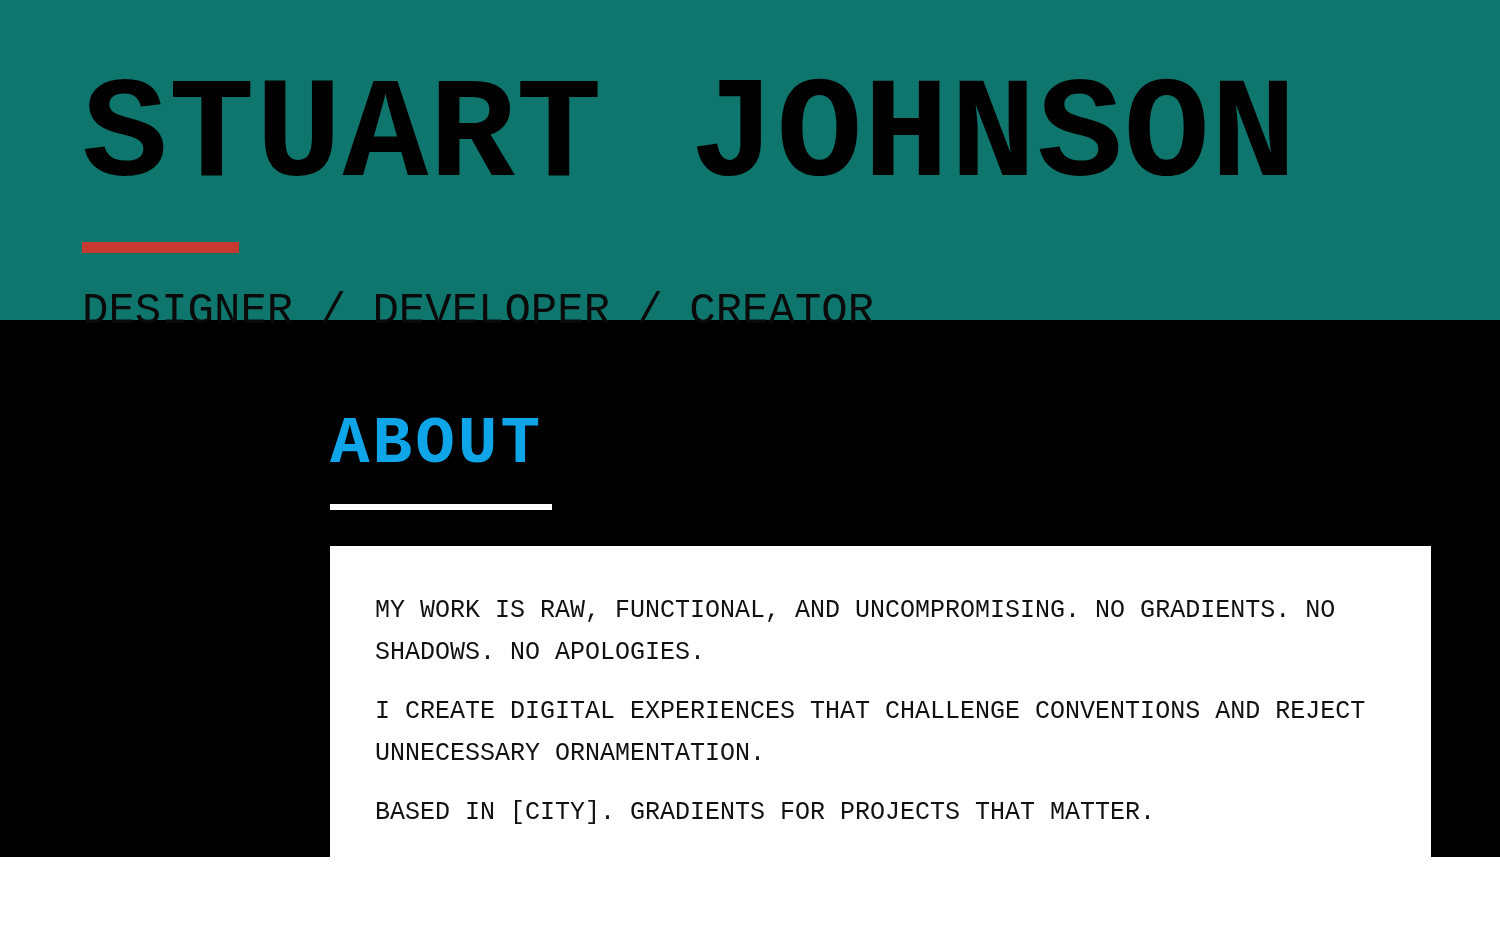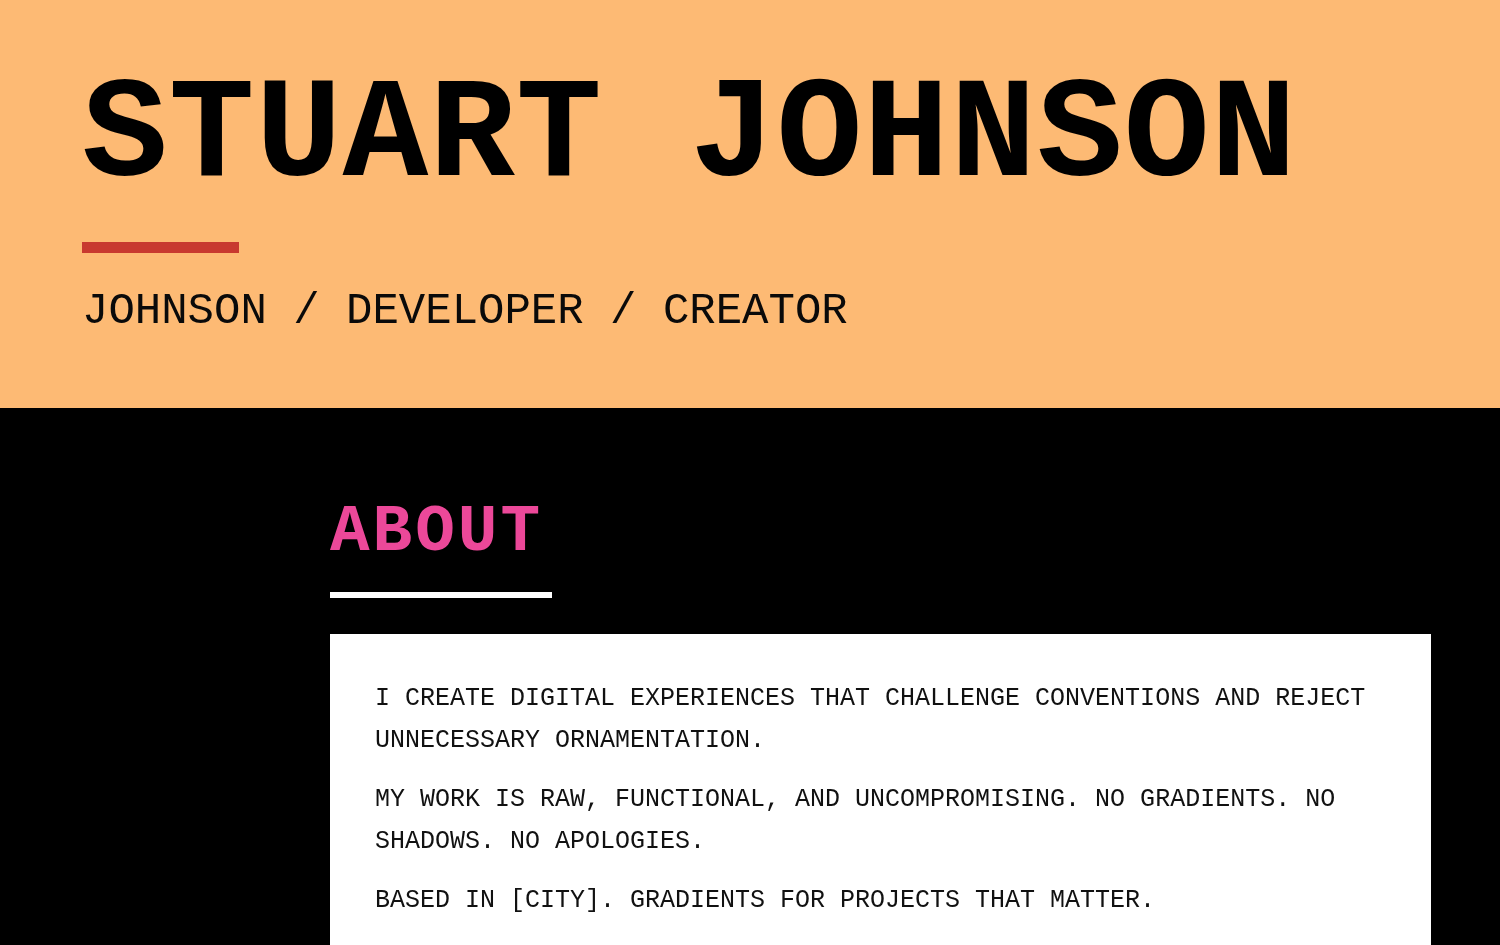--- a/index.html
+++ b/index.html
@@ -4,22 +4,22 @@
 <style>
   * { margin: 0; padding: 0; box-sizing: border-box; }
   html, body {
     width: 1500px;
     height: 945px;
     overflow: hidden;
     background: #ffffff;
     font-family: "Liberation Mono", "DejaVu Sans Mono", monospace;
   }
   .hero {
-    height: 408px;
-    background: #fdba74;
+    height: 320px;
+    background: #0f766e;
     padding: 66px 0 0 82px;
   }
   .page-title {
     font-size: 143px;
     line-height: 1;
     font-weight: 700;
     letter-spacing: 1px;
     color: #000000;
     white-space: nowrap;
   }
@@ -40,21 +40,21 @@
   .about-section {
     height: 537px;
     background: #000000;
     padding: 92px 0 0 330px;
   }
   .about-heading {
     font-size: 66px;
     line-height: 1;
     font-weight: 700;
     letter-spacing: 3px;
-    color: #ec4899;
+    color: #0ea5e9;
   }
   .heading-underline {
     width: 222px;
     height: 6px;
     margin-top: 26px;
     background: #ffffff;
   }
   .about-card {
     width: 1101px;
     margin-top: 36px;
@@ -70,24 +70,24 @@
     font-weight: 400;
   }
   .about-card p:last-child { margin-bottom: 0; }
 </style>
 </head>
 <body>
 
 <div class="hero">
   <h1 class="page-title">STUART JOHNSON</h1>
   <div class="accent-bar"></div>
-  <div class="tagline">JOHNSON / DEVELOPER / CREATOR</div>
+  <div class="tagline">DESIGNER / DEVELOPER / CREATOR</div>
 </div>
 
 <div class="about-section">
   <h2 class="about-heading">ABOUT</h2>
   <div class="heading-underline"></div>
   <div class="about-card">
+    <p>MY WORK IS RAW, FUNCTIONAL, AND UNCOMPROMISING. NO GRADIENTS. NO SHADOWS. NO APOLOGIES.</p>
     <p>I CREATE DIGITAL EXPERIENCES THAT CHALLENGE CONVENTIONS AND REJECT UNNECESSARY ORNAMENTATION.</p>
-    <p>MY WORK IS RAW, FUNCTIONAL, AND UNCOMPROMISING. NO GRADIENTS. NO SHADOWS. NO APOLOGIES.</p>
     <p>BASED IN [CITY]. GRADIENTS FOR PROJECTS THAT MATTER.</p>
   </div>
 </div>
 
 </body></html>

